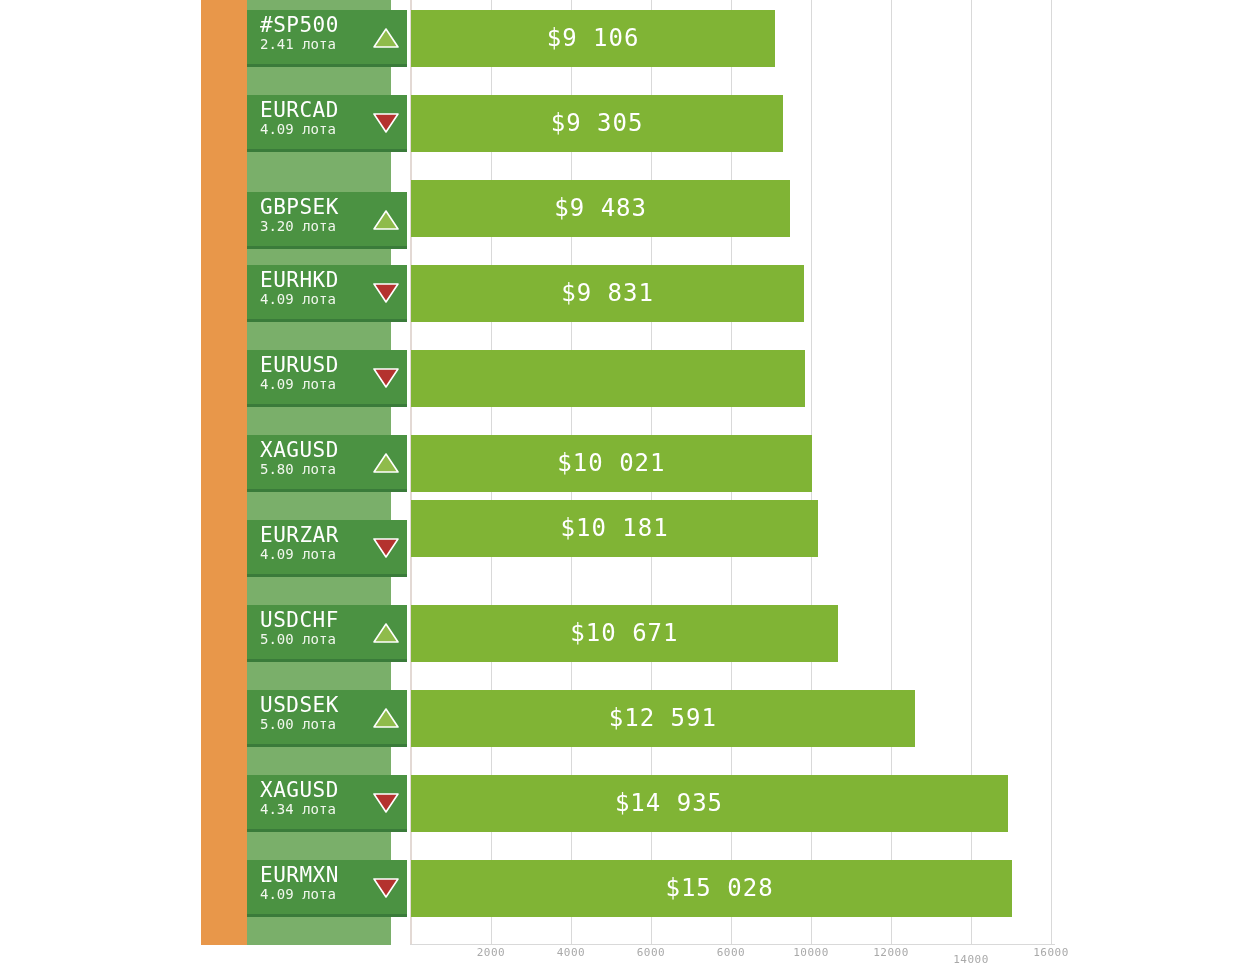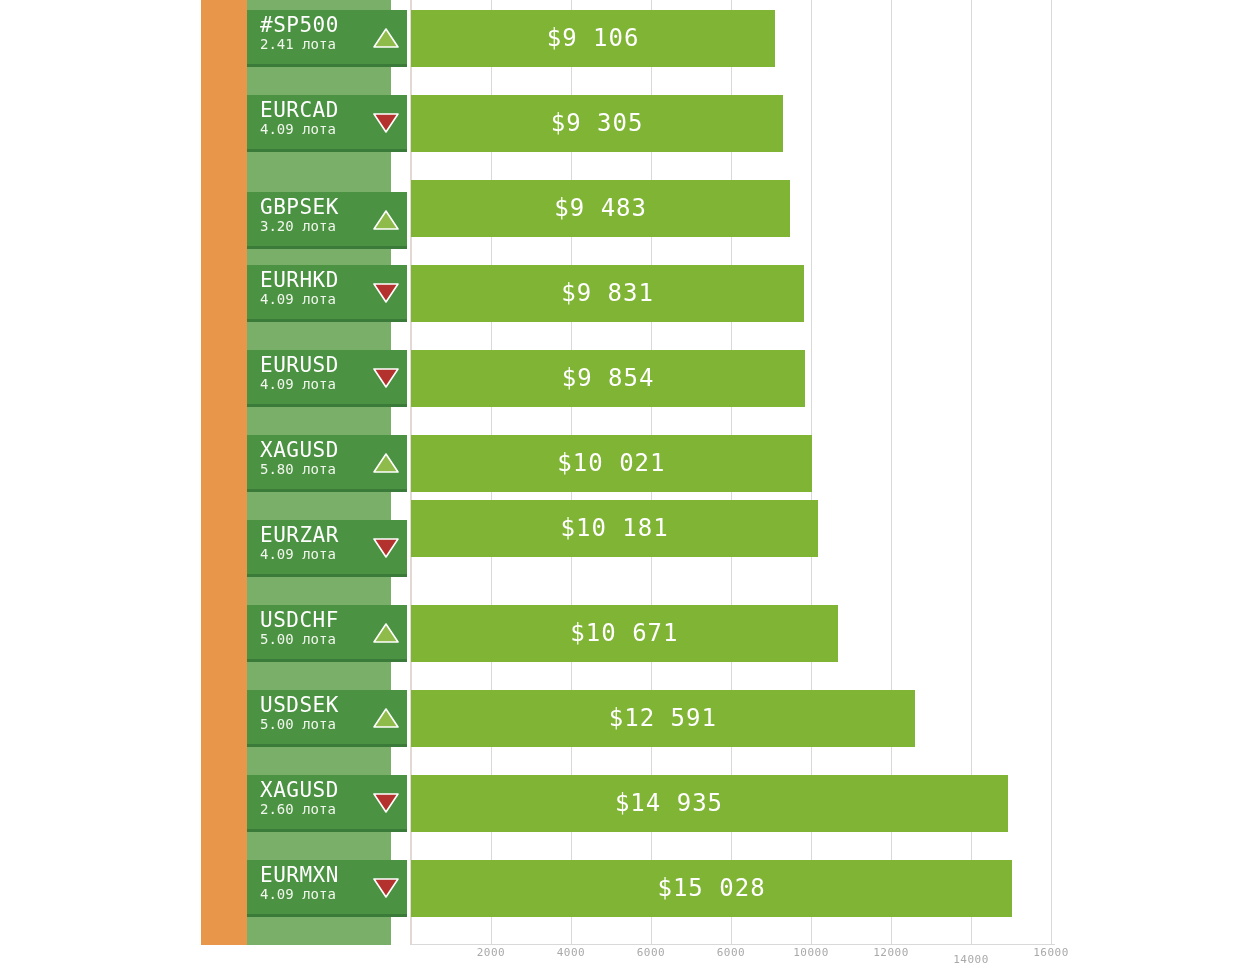--- a/index.html
+++ b/index.html
@@ -179,21 +179,21 @@
         <div class="pc-symbol">USDSEK</div>
         <div class="pc-lots">5.00 лота</div>
         <div class="pc-dir">
           <svg width="26" height="22" viewBox="0 0 26 22">
             <polygon points="13,2 25,20 1,20" fill="#8fbb4b" stroke="#ffffff" stroke-width="1.6" stroke-linejoin="round"></polygon>
           </svg>
         </div>
       </div>
       <div class="position-card" style="top: 775px;">
         <div class="pc-symbol">XAGUSD</div>
-        <div class="pc-lots">2.60 лота</div>
+        <div class="pc-lots">4.34 лота</div>
         <div class="pc-dir">
           <svg width="26" height="22" viewBox="0 0 26 22">
             <polygon points="1,2 25,2 13,20" fill="#b4322e" stroke="#ffffff" stroke-width="1.6" stroke-linejoin="round"></polygon>
           </svg>
         </div>
       </div>
       <div class="position-card" style="top: 860px;">
         <div class="pc-symbol">EURMXN</div>
         <div class="pc-lots">4.09 лота</div>
         <div class="pc-dir">
@@ -225,21 +225,20 @@
       <div class="bar-row" style="top: 180px; width: 645px;">
         <div class="bar" style="width: 379.32px;"></div>
         <div class="bar-label" style="left: 1px; width: 379.32px;">$9 483</div>
       </div>
       <div class="bar-row" style="top: 265px; width: 645px;">
         <div class="bar" style="width: 393.24px;"></div>
         <div class="bar-label" style="left: 1px; width: 393.24px;">$9 831</div>
       </div>
       <div class="bar-row" style="top: 350px; width: 645px;">
         <div class="bar" style="width: 394.16px;"></div>
-        <div class="bar-label" style="left: 1px; width: 394.16px;">$9 854</div>
       </div>
       <div class="bar-row" style="top: 435px; width: 645px;">
         <div class="bar" style="width: 400.84px;"></div>
         <div class="bar-label" style="left: 1px; width: 400.84px;">$10 021</div>
       </div>
       <div class="bar-row" style="top: 500px; width: 645px; padding-left: 24px;">
         <div class="bar" style="width: 407.24px;"></div>
         <div class="bar-label" style="left: 1px; width: 407.24px;">$10 181</div>
       </div>
       <div class="bar-row" style="top: 605px; width: 645px;">
@@ -249,21 +248,21 @@
       <div class="bar-row" style="top: 690px; width: 645px;">
         <div class="bar" style="width: 503.64px;"></div>
         <div class="bar-label" style="left: 1px; width: 503.64px;">$12 591</div>
       </div>
       <div class="bar-row" style="top: 775px; width: 645px;">
         <div class="bar" style="width: 597.4px;"></div>
         <div class="bar-label" style="left: 1px; width: 516px;">$14 935</div>
       </div>
       <div class="bar-row" style="top: 860px; width: 645px;">
         <div class="bar" style="width: 601.12px;"></div>
-        <div class="bar-label" style="left: 1px; width: 601.12px;">$15 028</div>
+        <div class="bar-label" style="left: 9px; width: 601.12px;">$15 028</div>
       </div>
     </div>
 
   <div id="x-axis-line"></div>
 
 <div class="x-tick" style="left: 491px;">2000</div>
     <div class="x-tick" style="left: 571px;">4000</div>
     <div class="x-tick" style="left: 651px;">6000</div>
     <div class="x-tick" style="left: 731px;">6000</div>
     <div class="x-tick" style="left: 811px;">10000</div>

